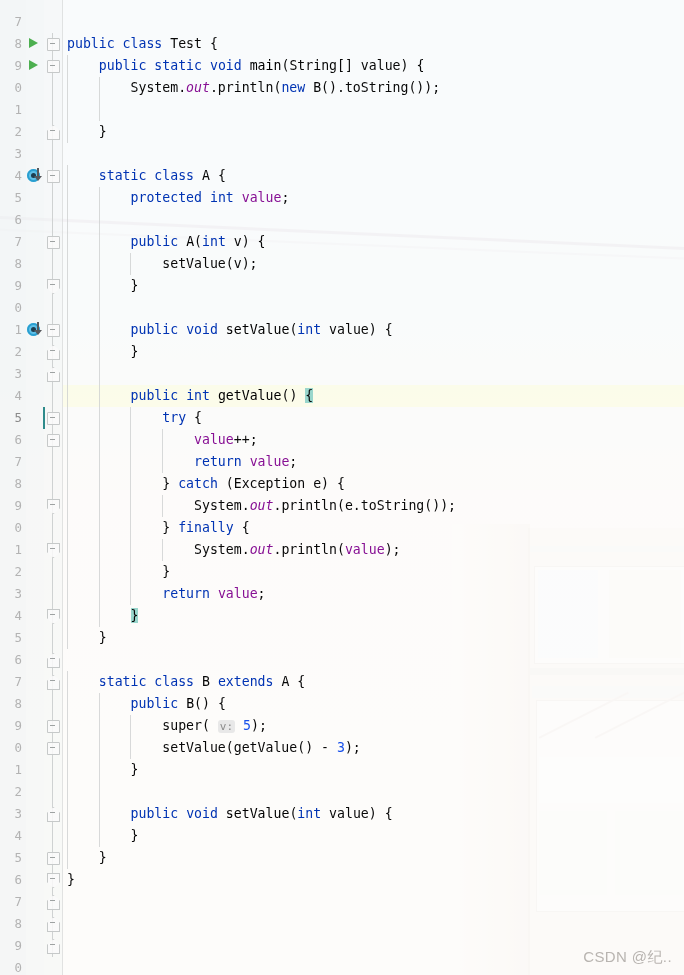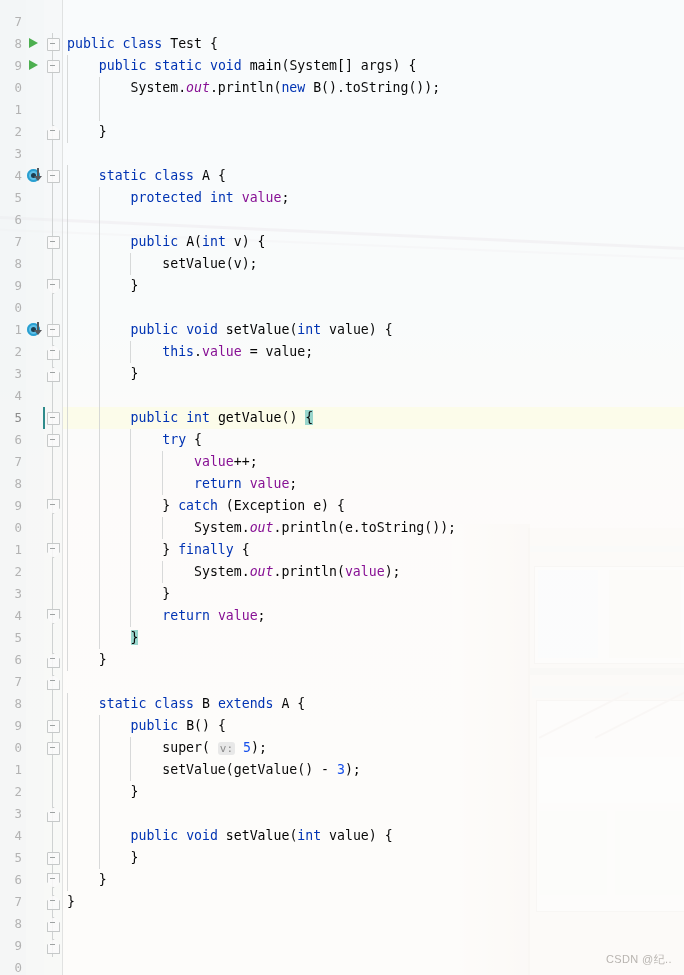--- a/index.html
+++ b/index.html
@@ -185,21 +185,21 @@
   .brace-hl{background:#99d6cc;}
   .hint{
     background:#e8e8e8;color:#8c8c8c;
     font-size:11px;border-radius:3px;padding:0 2px;
   }
 
   
   #watermark{
     position:absolute;right:12px;bottom:8px;z-index:3;
     font-family:"Liberation Sans",sans-serif;
-    font-size:11px;color:#b8b4b0;
+    font-size:15px;color:#b8b4b0;
     letter-spacing:.4px;
     text-align:right;
   }
 </style>
 </head>
 <body>
 
 <div id="wallpaper">
   <div class="wp-sky"></div>
   <div class="wp-ground"></div>
@@ -479,34 +479,33 @@
       </div>
       <div class="fd">
         <div class="fold-line"></div>
         <div class="fold-box bot"></div>
       </div>
       <div class="fd"></div>
     </div>
   <div id="code">
       <div class="line"> </div>
       <div class="line"><span class="kw">public</span><span> </span><span class="kw">class</span><span> Test {</span></div>
-      <div class="line"><div class="guide g1"></div><span>    </span><span class="kw">public</span><span> </span><span class="kw">static</span><span> </span><span class="kw">void</span><span> </span><span class="mth">main</span><span>(System[] args) {</span></div>
+      <div class="line"><div class="guide g1"></div><span>    </span><span class="kw">public</span><span> </span><span class="kw">static</span><span> </span><span class="kw">void</span><span> </span><span class="mth">main</span><span>(String[] value) {</span></div>
       <div class="line"><div class="guide g1"></div><div class="guide g2"></div><span>        System.</span><span class="stat">out</span><span>.println(</span><span class="kw">new</span><span> B().toString());</span></div>
       <div class="line"><div class="guide g1"></div><div class="guide g2"></div> </div>
       <div class="line"><div class="guide g1"></div><span>    }</span></div>
       <div class="line"> </div>
       <div class="line"><div class="guide g1"></div><span>    </span><span class="kw">static</span><span> </span><span class="kw">class</span><span> A {</span></div>
       <div class="line"><div class="guide g1"></div><div class="guide g2"></div><span>        </span><span class="kw">protected</span><span> </span><span class="kw">int</span><span> </span><span class="fld">value</span><span>;</span></div>
       <div class="line"><div class="guide g1"></div><div class="guide g2"></div> </div>
       <div class="line"><div class="guide g1"></div><div class="guide g2"></div><span>        </span><span class="kw">public</span><span> </span><span class="mth">A</span><span>(</span><span class="kw">int</span><span> v) {</span></div>
       <div class="line"><div class="guide g1"></div><div class="guide g2"></div><div class="guide g3"></div><span>            setValue(v);</span></div>
       <div class="line"><div class="guide g1"></div><div class="guide g2"></div><span>        }</span></div>
       <div class="line"><div class="guide g1"></div><div class="guide g2"></div> </div>
       <div class="line"><div class="guide g1"></div><div class="guide g2"></div><span>        </span><span class="kw">public</span><span> </span><span class="kw">void</span><span> </span><span class="mth">setValue</span><span>(</span><span class="kw">int</span><span> value) {</span></div>
-      <div class="line"><div class="guide g1"></div><div class="guide g2"></div><div class="guide g3"></div><span>            </span><span class="kw">this</span><span>.</span><span class="fld">value</span><span> = value;</span></div>
       <div class="line"><div class="guide g1"></div><div class="guide g2"></div><span>        }</span></div>
       <div class="line"><div class="guide g1"></div><div class="guide g2"></div> </div>
       <div class="line caret-line"><div class="guide g1"></div><div class="guide g2"></div><span>        </span><span class="kw">public</span><span> </span><span class="kw">int</span><span> </span><span class="mth">getValue</span><span>() </span><span class="brace-hl">{</span></div>
       <div class="line"><div class="guide g1"></div><div class="guide g2"></div><div class="guide g3"></div><span>            </span><span class="kw">try</span><span> {</span></div>
       <div class="line"><div class="guide g1"></div><div class="guide g2"></div><div class="guide g3"></div><div class="guide g4"></div><span>                </span><span class="fld">value</span><span>++;</span></div>
       <div class="line"><div class="guide g1"></div><div class="guide g2"></div><div class="guide g3"></div><div class="guide g4"></div><span>                </span><span class="kw">return</span><span> </span><span class="fld">value</span><span>;</span></div>
       <div class="line"><div class="guide g1"></div><div class="guide g2"></div><div class="guide g3"></div><span>            } </span><span class="kw">catch</span><span> (Exception e) {</span></div>
       <div class="line"><div class="guide g1"></div><div class="guide g2"></div><div class="guide g3"></div><div class="guide g4"></div><span>                System.</span><span class="stat">out</span><span>.println(e.toString());</span></div>
       <div class="line"><div class="guide g1"></div><div class="guide g2"></div><div class="guide g3"></div><span>            } </span><span class="kw">finally</span><span> {</span></div>
       <div class="line"><div class="guide g1"></div><div class="guide g2"></div><div class="guide g3"></div><div class="guide g4"></div><span>                System.</span><span class="stat">out</span><span>.println(</span><span class="fld">value</span><span>);</span></div>

